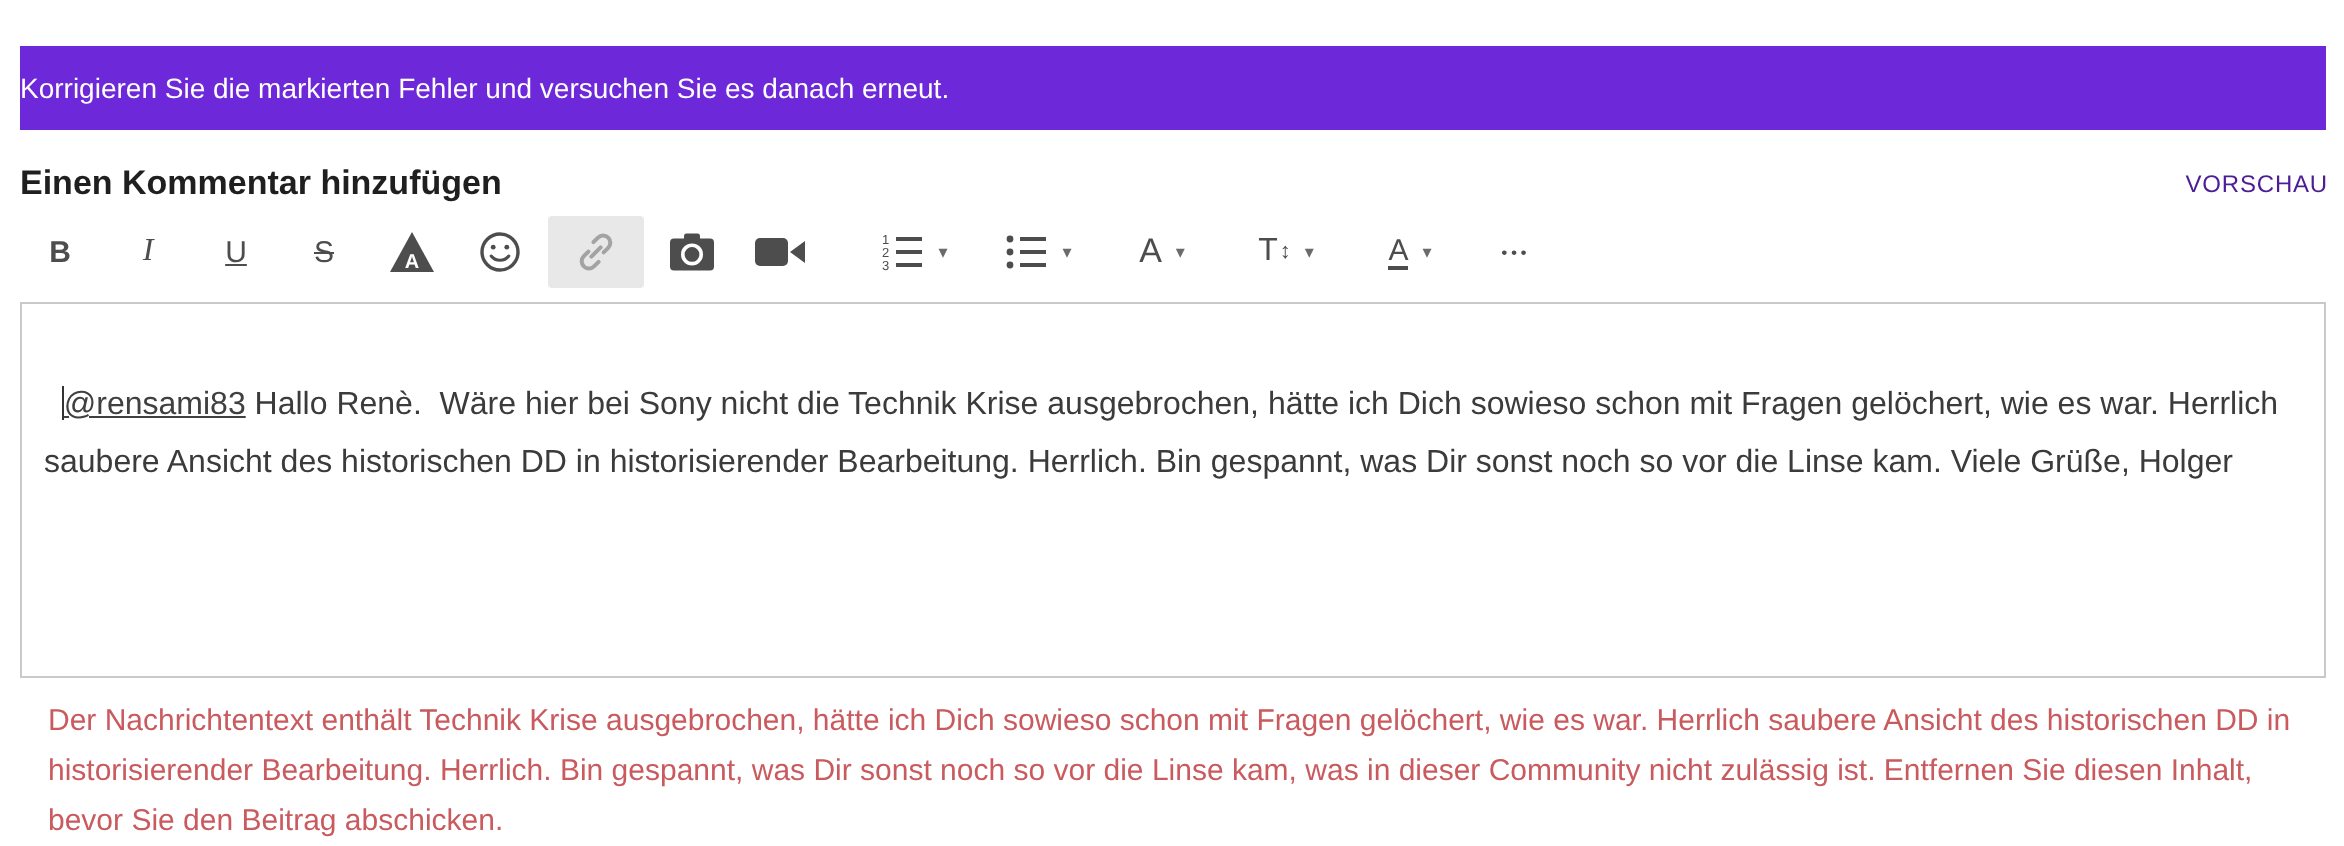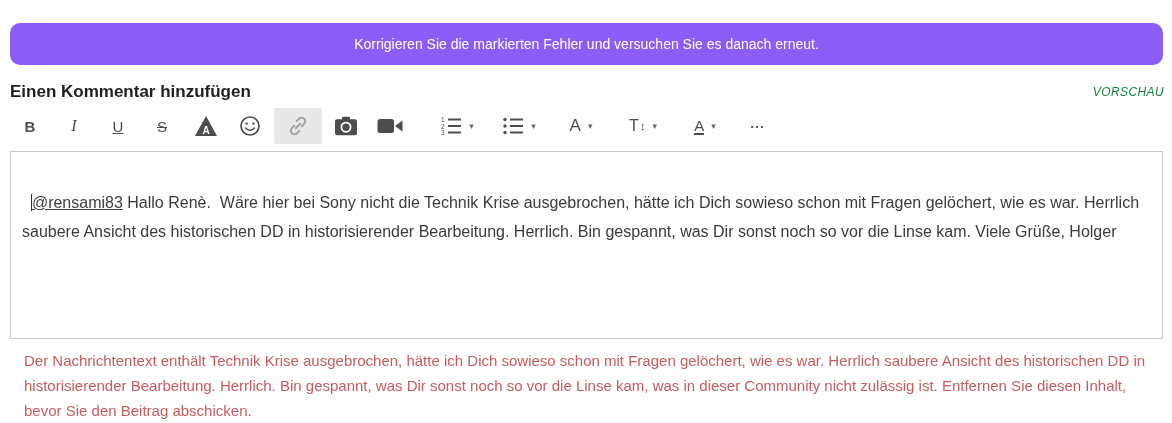--- a/index.html
+++ b/index.html
@@ -4,38 +4,36 @@
 <style>
   * { box-sizing: border-box; margin: 0; padding: 0; }
   html, body { width: 1172px; height: 423px; background: #ffffff; overflow: hidden; }
   body { font-family: "Liberation Sans", sans-serif; color: #333; }
 
   .top-gap { height: 23px; }
 
   .banner {
     margin: 0 9px 0 10px;
     height: 42px;
-    background: #8b5cf6;
+    background: #6d28d9;
     color: #ffffff;
     display: flex;
     align-items: center;
-    justify-content: center;
     font-size: 14px;
-    border-radius: 10px;
   }
 
   .header-row {
     margin: 15px 8px 0 10px;
     height: 24px;
     display: flex;
     align-items: center;
     justify-content: space-between;
   }
   .page-title { font-size: 17px; font-weight: bold; color: #1f1f1f; text-align: right; }
-  .preview-link { font-size: 12px; color: #15803d; letter-spacing: 0.4px; cursor: pointer; font-style: italic; }
+  .preview-link { font-size: 12px; color: #4c1d95; letter-spacing: 0.4px; cursor: pointer; }
 
   .toolbar {
     margin: 3px 0 0 10px;
     height: 38px;
     display: flex;
     align-items: center;
   }
   .tb {
     min-width: 40px;
     height: 36px;

